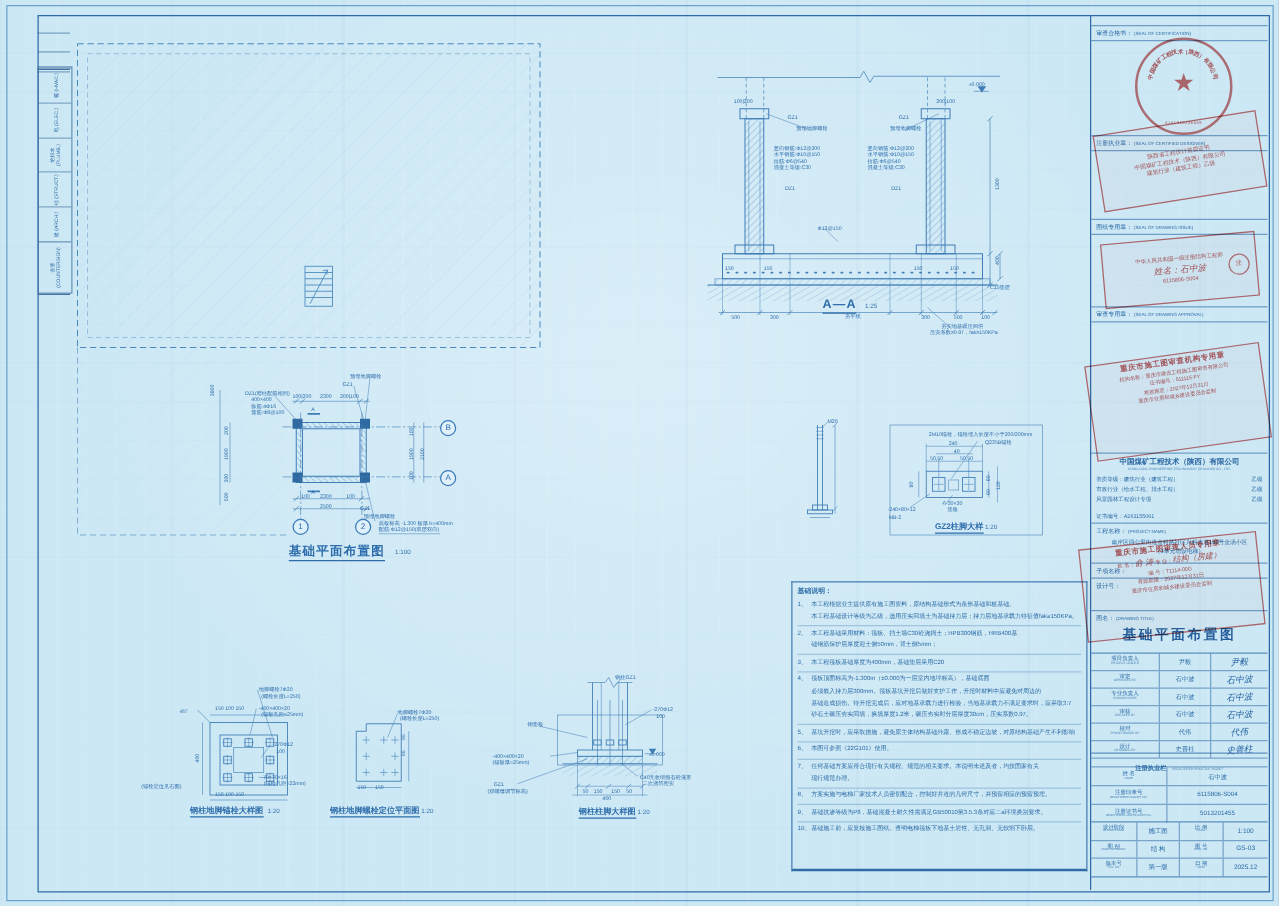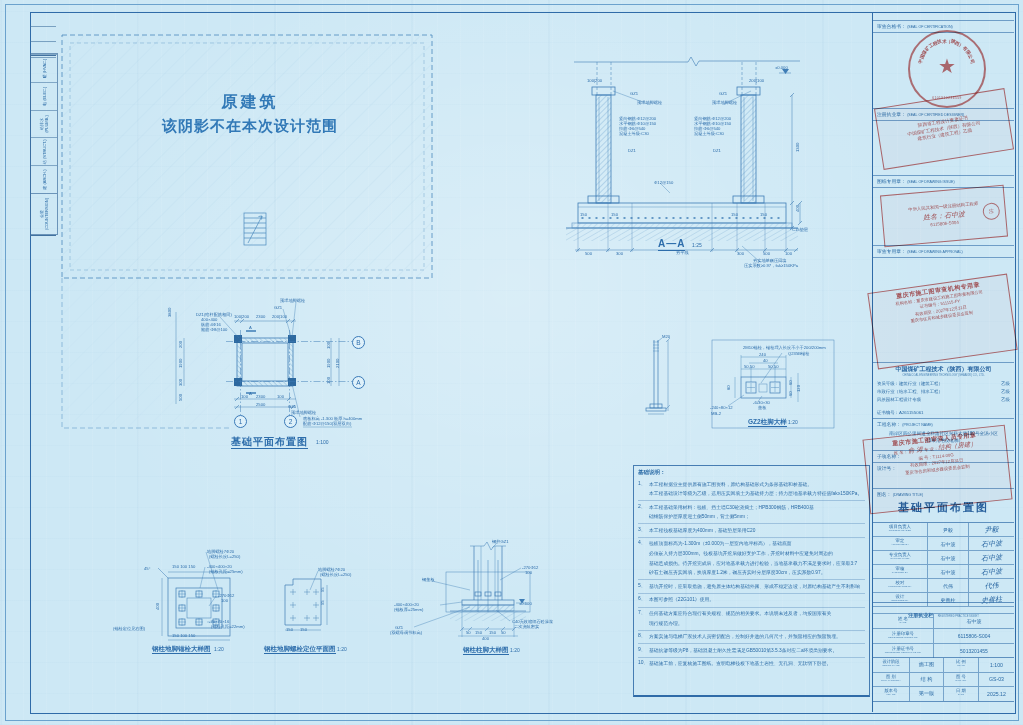--- a/index.html
+++ b/index.html
@@ -258,24 +258,20 @@
       <path d="M450 611 H526" stroke-width="0.6"></path>
       <rect x="450" y="611" width="76" height="10" fill="url(#soil)" opacity="0.7" stroke="none"></rect>
       <path d="M516 603 h10" stroke-width="0.45"></path>
         <path d="M519 599 h6 l-3 4.5 z" fill="#3f7db6" stroke="none"></path>
       <path d="M462 629 H514 M458 636 H518 M462 612 V637 M514 612 V637" stroke-width="0.4"></path>
       <path d="M460 631 l4 -4 M468 631 l4 -4 M485 631 l4 -4 M501 631 l4 -4 M512 631 l4 -4" stroke-width="0.5"></path>
       <path d="M521 568 L500 580 M432 581 L470 590 M440 605 L462 602 M510 621 L496 610 M414 627 L470 607 M497 543 L492 548" stroke-width="0.4"></path>
     </g>
   </svg>
 
-  <div id="shadow-text">
-    <div class="l1">原建筑</div>
-    <div class="l2">该阴影不在本次设计范围</div>
-  </div>
 
   <div id="ann-layer">
       <span class="ann dim" style="left: 587px; top: 79px;">100|200</span>
       <span class="ann dim" style="left: 749px; top: 79px;">200|100</span>
       <span class="ann dim" style="left: 630px; top: 92px;">GZ1</span>
       <span class="ann dim" style="left: 719px; top: 92px;">GZ1</span>
       <span class="ann dim" style="left: 637px; top: 101px;">预埋地脚螺栓</span>
       <span class="ann dim" style="left: 712px; top: 101px;">预埋地脚螺栓</span>
       <span class="ann dim" style="left: 619px; top: 117px;">竖向钢筋:Φ12@200</span>
       <span class="ann dim" style="left: 619px; top: 122px;">水平钢筋:Φ10@150</span>

